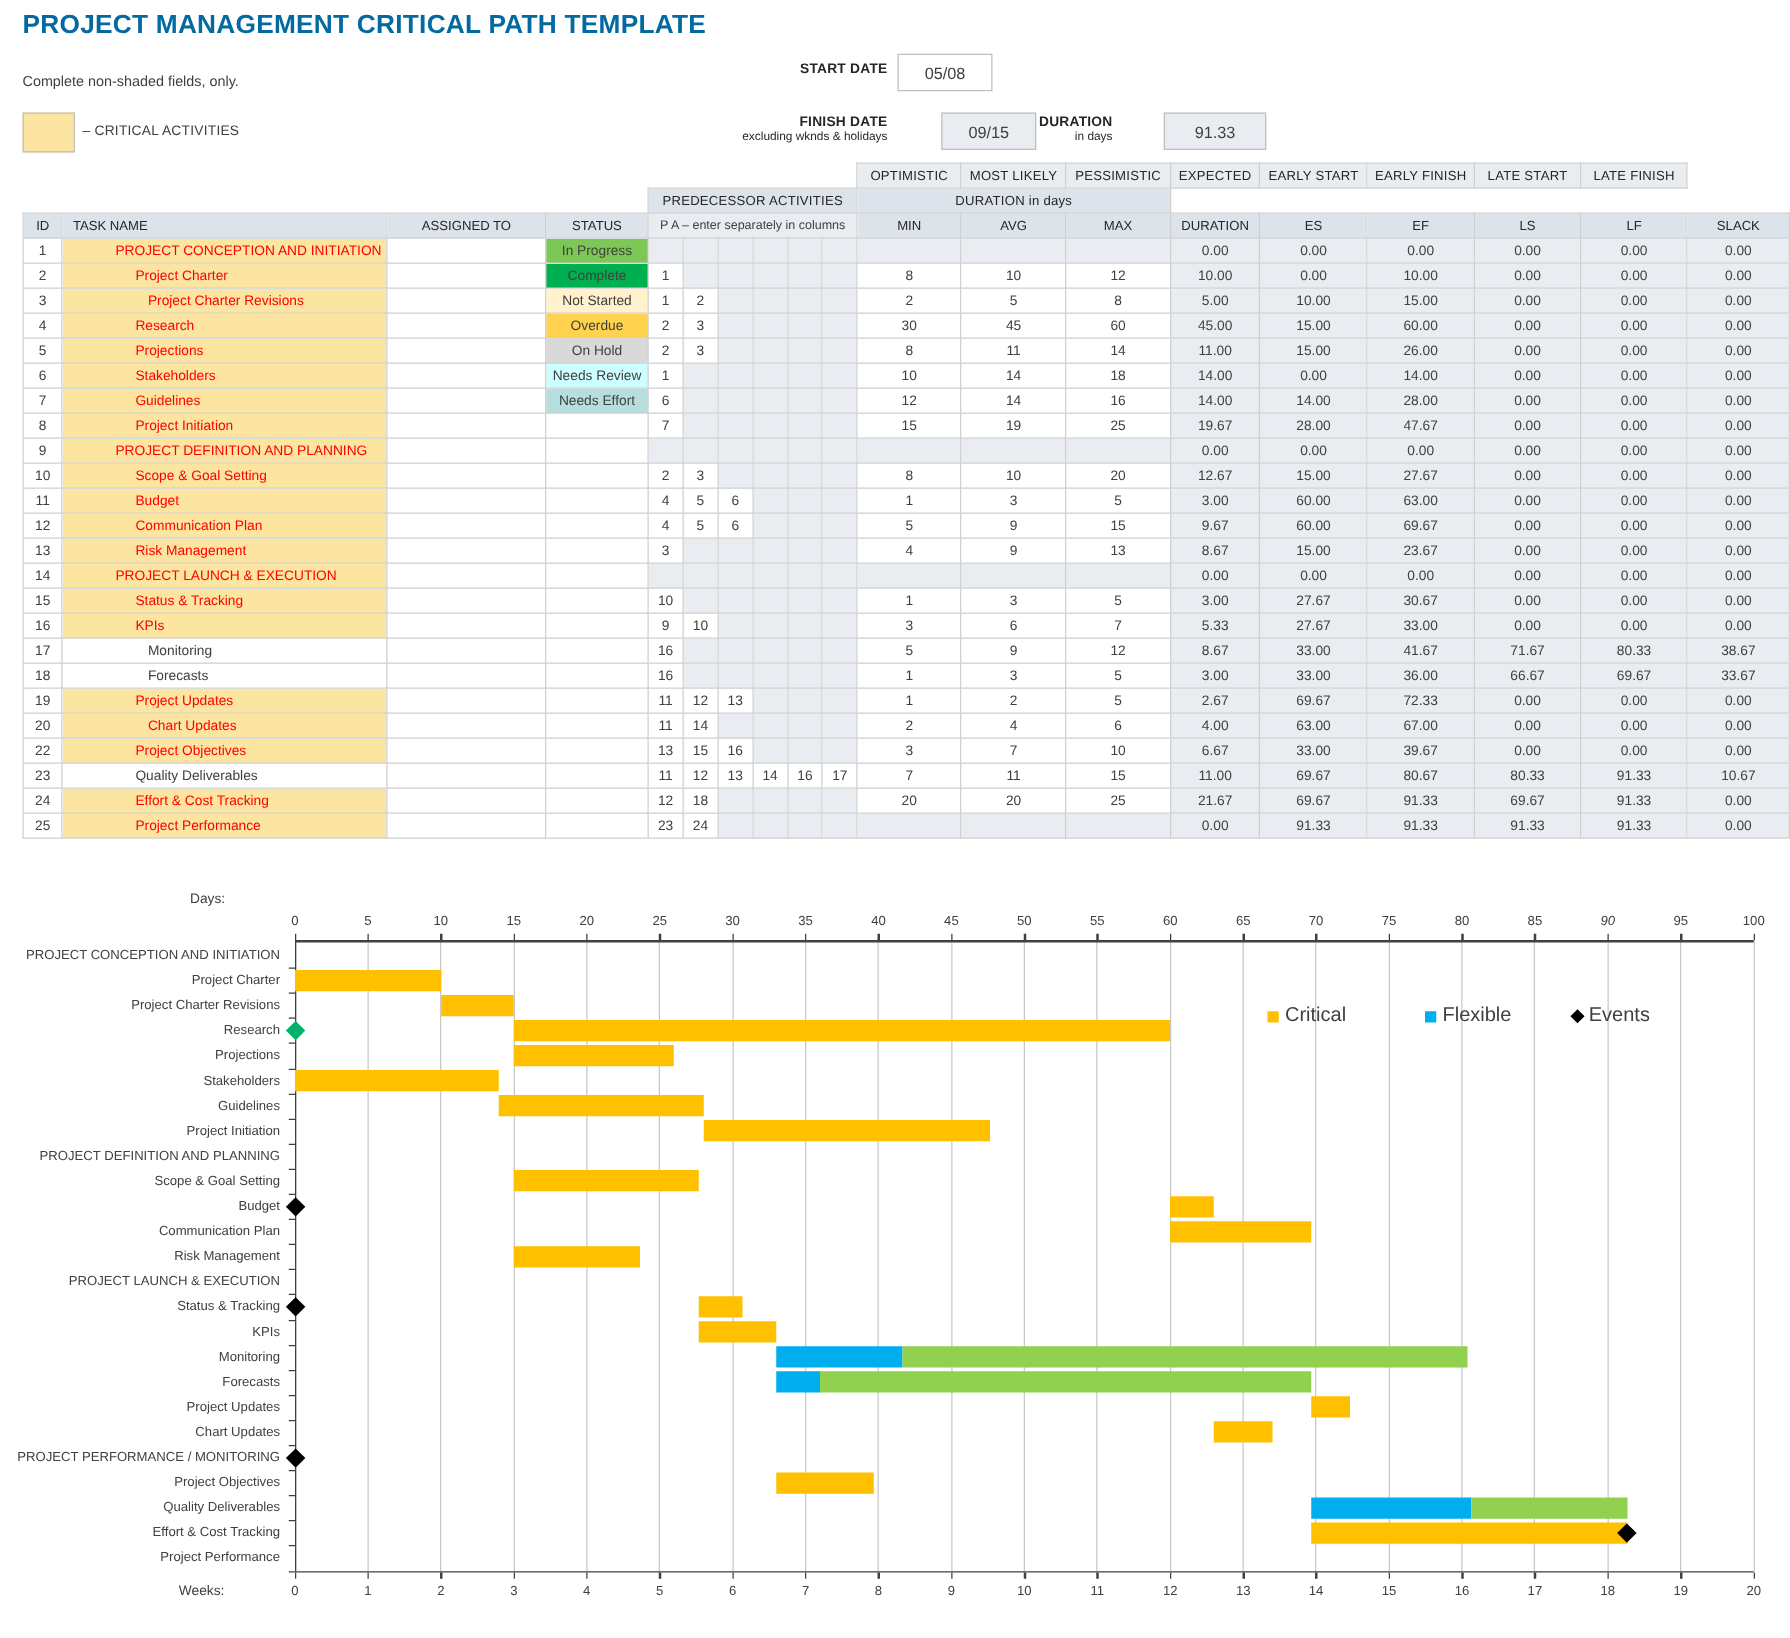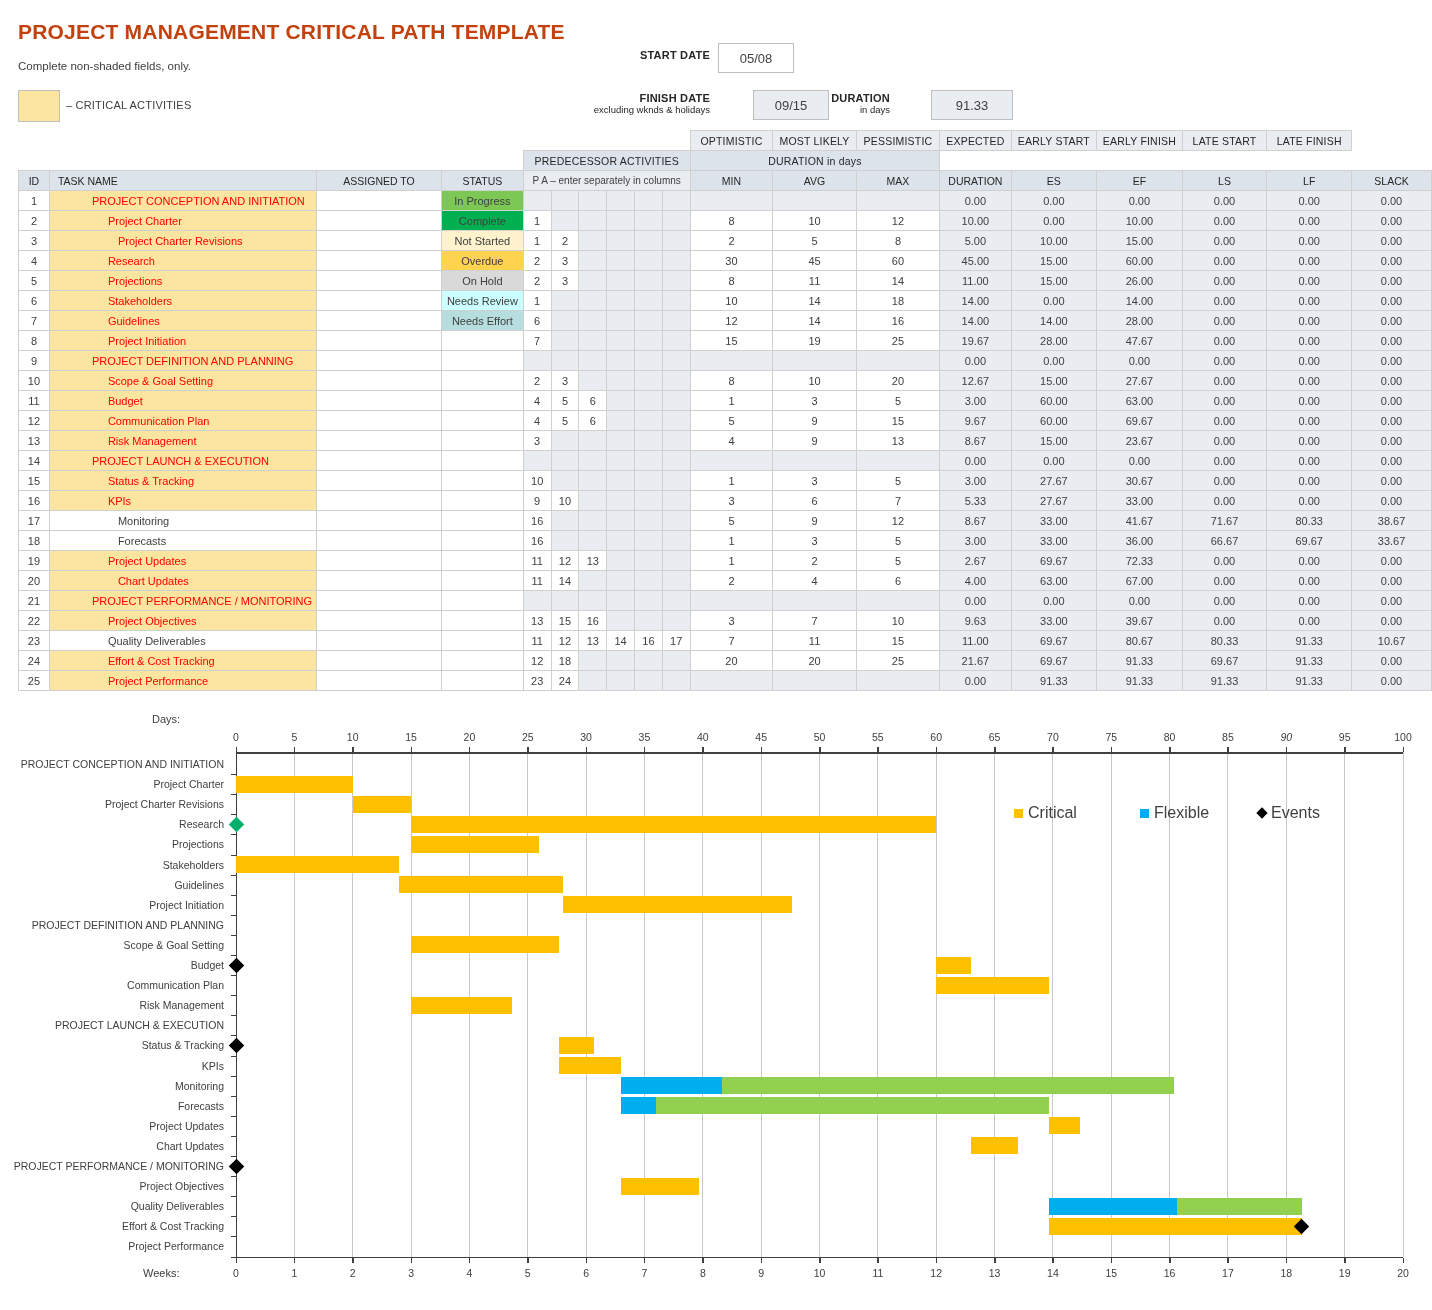--- a/index.html
+++ b/index.html
@@ -12,25 +12,25 @@
   #page {
     position: relative;
     width: 1432px;
     height: 1310px;
     overflow: hidden;
   }
 
   
   .title {
     position: absolute;
-    left: 18px; top: 20px;
+    left: 18px; top: 8px;
     font-size: 21px;
     font-weight: bold;
     letter-spacing: 0.2px;
-    color: #c2410c;
+    color: #0369a1;
   }
   .subnote {
     position: absolute;
     left: 18px; top: 60px;
     font-size: 11.5px;
     color: #404040;
   }
   .legend-swatch {
     position: absolute;
     left: 18px; top: 90px;
@@ -706,55 +706,34 @@
             <td class="pa">4</td>
             <td class="pa">6</td>
             <td class="num">4.00</td>
             <td class="num">63.00</td>
             <td class="num">67.00</td>
             <td class="num">0.00</td>
             <td class="num">0.00</td>
             <td class="num">0.00</td>
           </tr>
           <tr class="crit">
-            <td class="idc">21</td>
-            <td class="task lvl0 crit-cell">PROJECT PERFORMANCE / MONITORING</td>
-            <td class="inp"></td>
-            <td class="st inp"></td>
-            <td class="pa pa-empty"></td>
-            <td class="pa pa-empty"></td>
-            <td class="pa pa-empty"></td>
-            <td class="pa pa-empty"></td>
-            <td class="pa pa-empty"></td>
-            <td class="pa pa-empty"></td>
-            <td class="num"></td>
-            <td class="num"></td>
-            <td class="num"></td>
-            <td class="num">0.00</td>
-            <td class="num">0.00</td>
-            <td class="num">0.00</td>
-            <td class="num">0.00</td>
-            <td class="num">0.00</td>
-            <td class="num">0.00</td>
-          </tr>
-          <tr class="crit">
             <td class="idc">22</td>
             <td class="task lvl1 crit-cell">Project Objectives</td>
             <td class="inp"></td>
             <td class="st inp"></td>
             <td class="pa">13</td>
             <td class="pa">15</td>
             <td class="pa">16</td>
             <td class="pa pa-empty"></td>
             <td class="pa pa-empty"></td>
             <td class="pa pa-empty"></td>
             <td class="pa">3</td>
             <td class="pa">7</td>
             <td class="pa">10</td>
-            <td class="num">9.63</td>
+            <td class="num">6.67</td>
             <td class="num">33.00</td>
             <td class="num">39.67</td>
             <td class="num">0.00</td>
             <td class="num">0.00</td>
             <td class="num">0.00</td>
           </tr>
           <tr>
             <td class="idc">23</td>
             <td class="task lvl1">Quality Deliverables</td>
             <td class="inp"></td>

